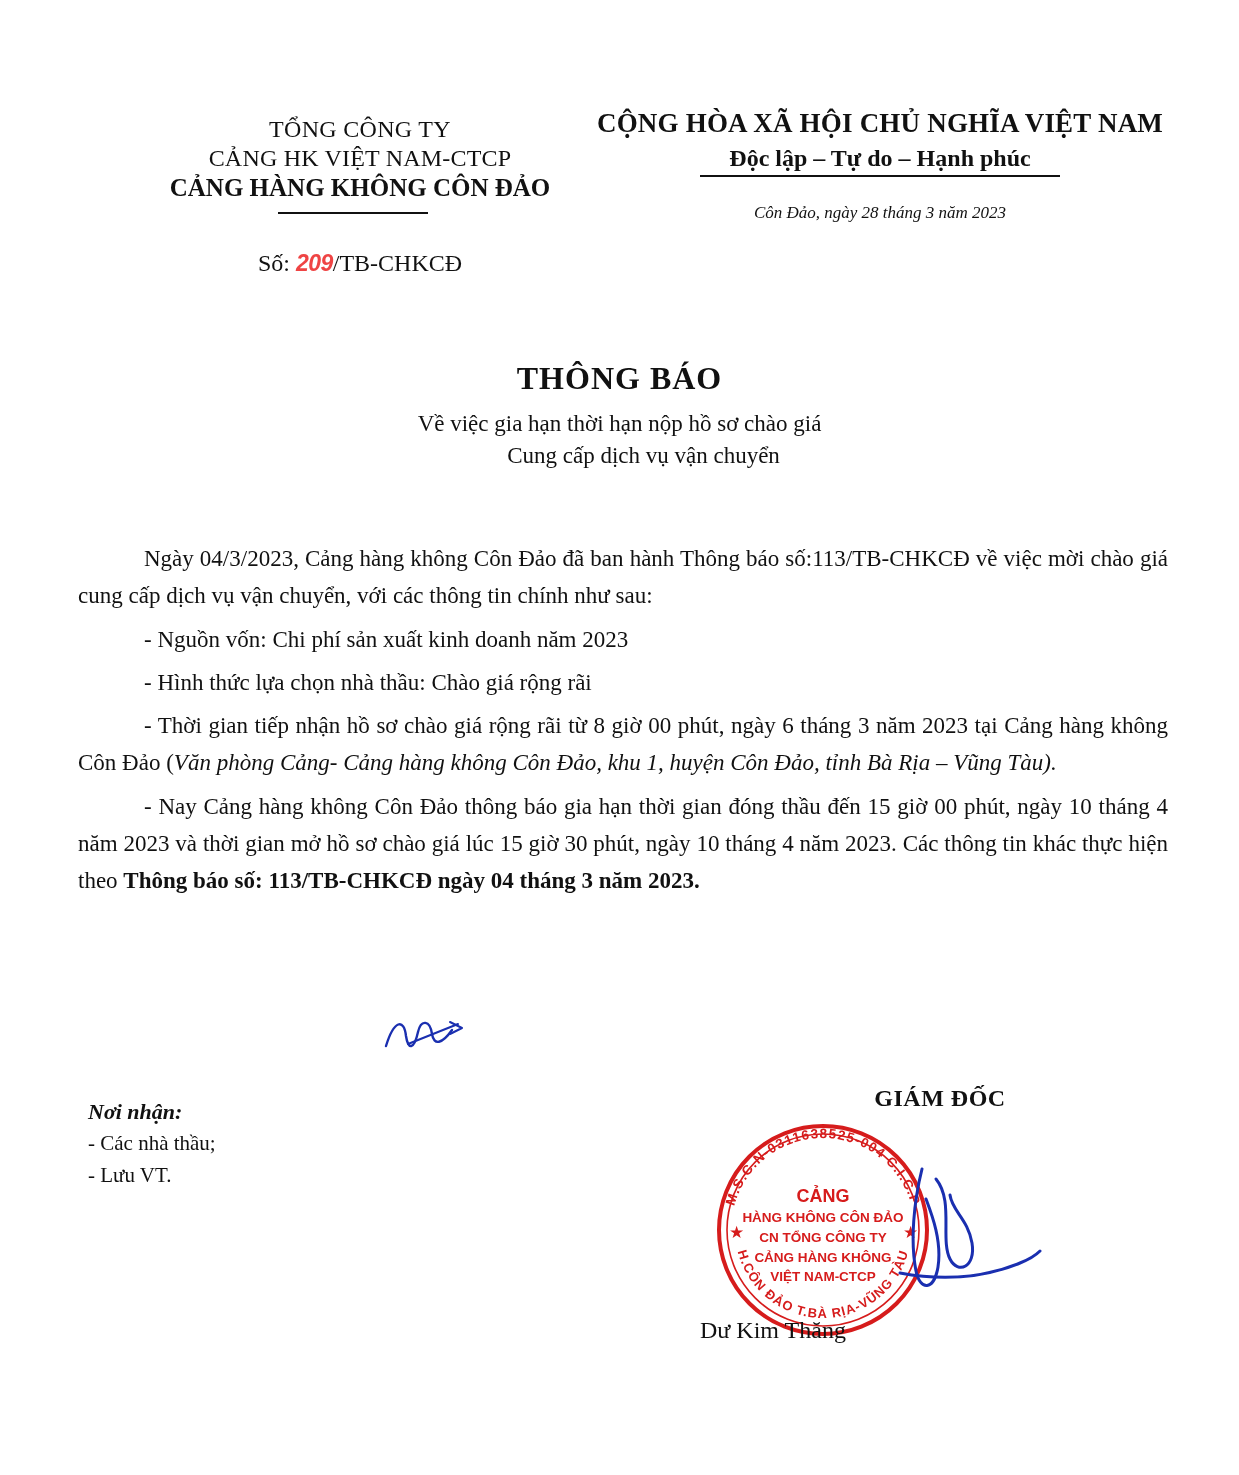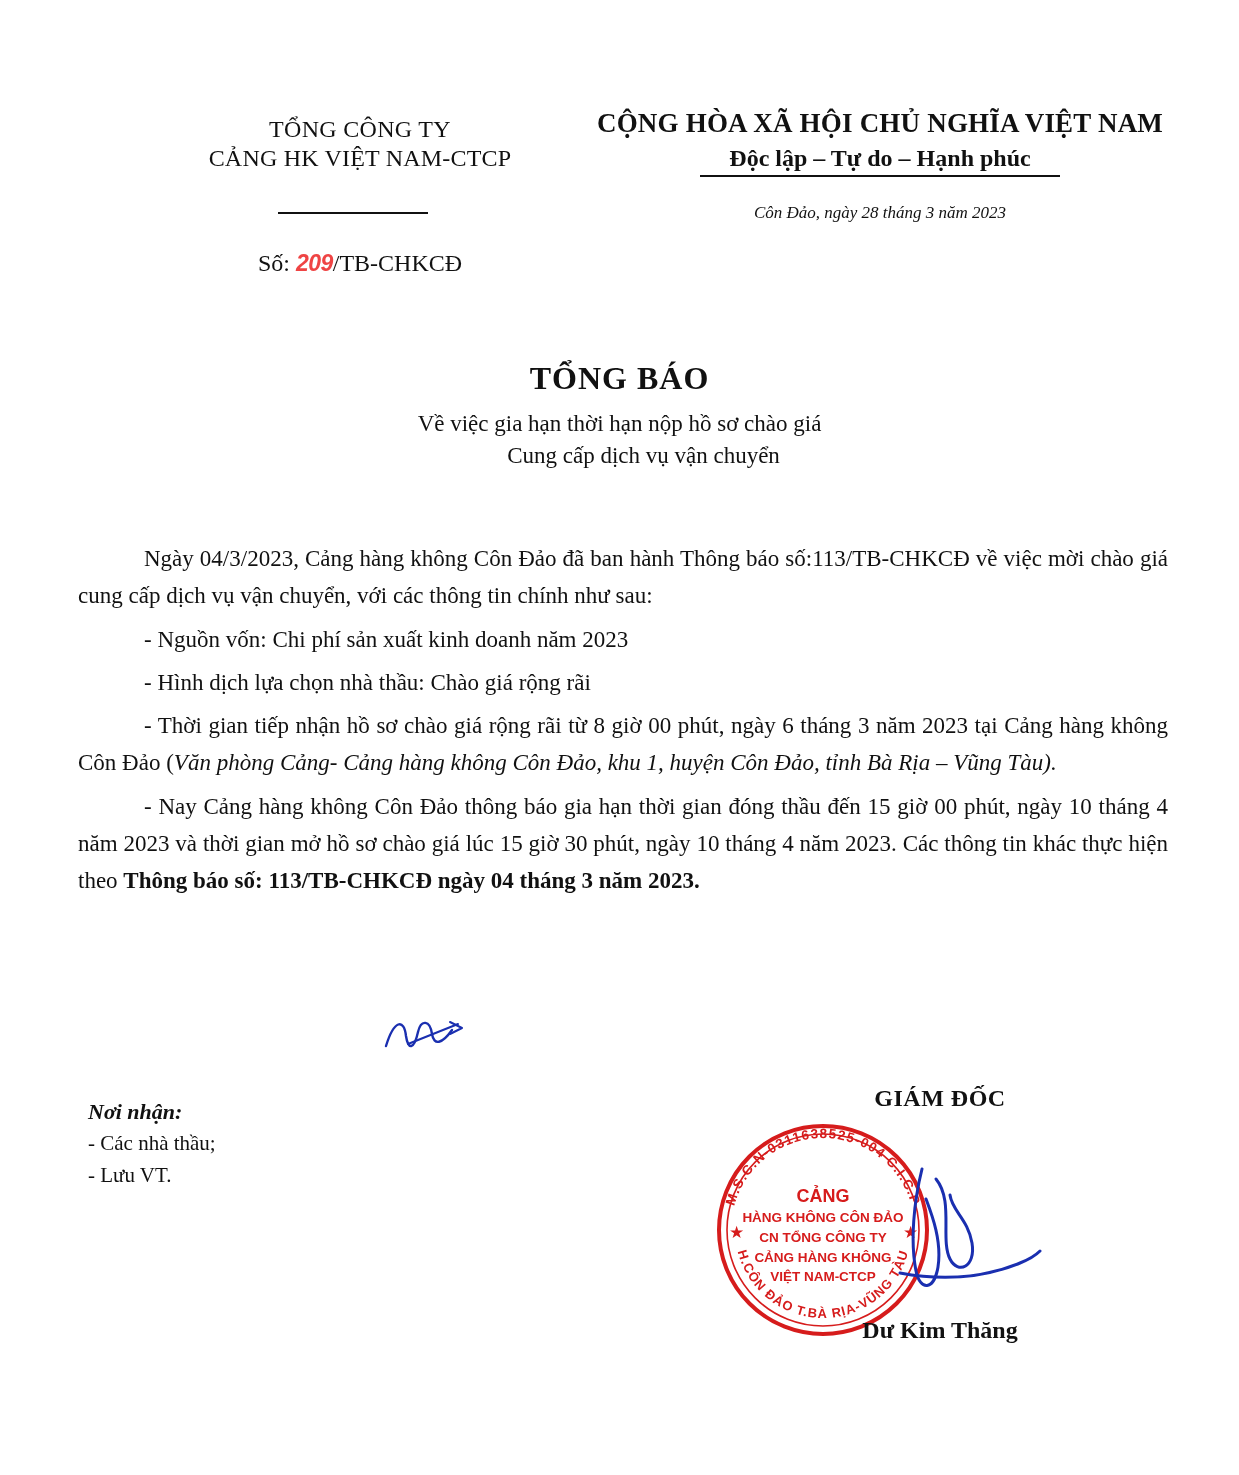--- a/index.html
+++ b/index.html
@@ -186,23 +186,22 @@
   .signer-role {
     font-size: 24px;
     font-weight: bold;
     letter-spacing: 0.5px;
   }
   .signer-name {
     position: absolute;
     left: 700px;
     top: 232px;
     width: 480px;
-    text-align: center;
-    font-size: 24px;
-    font-weight: bold;
+    font-size: 24px;
+    font-weight: normal;
   }
 
   
   .stamp {
     position: absolute;
     left: 713px;
     top: 35px;
     width: 220px;
     height: 220px;
   }
@@ -227,49 +226,50 @@
 </head>
 <body>
 
 <div class="page">
 
   <div class="header">
 
     <div class="org-block">
       <div class="org-line1">TỔNG CÔNG TY</div>
       <div class="org-line2">CẢNG HK VIỆT NAM-CTCP</div>
+      <div class="org-line3">CẢNG HÀNG KHÔNG CÔN ĐẢO</div>
       <div class="org-underline"></div>
     </div>
 
     <div class="so-line">
       <span>Số:</span>
       <span class="so-number">209</span><span>/TB-CHKCĐ</span>
     </div>
 
     <div class="nation-block">
       <div class="nation-line1">CỘNG HÒA XÃ HỘI CHỦ NGHĨA VIỆT NAM</div>
       <div class="nation-line2">Độc lập – Tự do – Hạnh phúc</div>
       <div class="nation-underline"></div>
       <div class="date-line">Côn Đảo, ngày 28 tháng 3 năm 2023</div>
     </div>
   </div>
 
   <div class="title-block">
-    <div class="doc-title">TỔNG BÁO</div>
+    <div class="doc-title">THÔNG BÁO</div>
     <div class="doc-sub1">Về việc gia hạn thời hạn nộp hồ sơ chào giá</div>
     <div class="doc-sub2">Cung cấp dịch vụ vận chuyển</div>
   </div>
 
   <div class="body-block">
 
     <div class="para">Ngày 04/3/2023, Cảng hàng không Côn Đảo đã ban hành Thông báo số:113/TB-CHKCĐ về việc mời chào giá cung cấp dịch vụ vận chuyển, với các thông tin chính như sau:</div>
 
     <div class="bullet">- Nguồn vốn: Chi phí sản xuất kinh doanh năm 2023</div>
 
-    <div class="bullet">- Hình dịch lựa chọn nhà thầu: Chào giá rộng rãi</div>
+    <div class="bullet">- Hình thức lựa chọn nhà thầu: Chào giá rộng rãi</div>
 
     <div class="bullet">
       <span>- Thời gian tiếp nhận hồ sơ  chào giá rộng rãi từ  8 giờ 00 phút, ngày 6 tháng 3 năm 2023 tại Cảng hàng không Côn Đảo (</span><span class="ital">Văn phòng Cảng- Cảng hàng không Côn Đảo, khu 1, huyện Côn Đảo, tỉnh Bà Rịa – Vũng Tàu).</span>
     </div>
 
     <div class="bullet">
       <span>- Nay Cảng hàng không Côn Đảo thông báo gia hạn thời gian đóng thầu đến  15 giờ 00 phút, ngày 10 tháng 4 năm 2023 và thời gian mở hồ sơ chào giá lúc 15 giờ 30 phút, ngày 10 tháng 4 năm 2023. Các thông tin khác thực hiện theo </span><span class="bold">Thông báo số: 113/TB-CHKCĐ ngày 04 tháng 3 năm 2023.</span>
     </div>
 
   </div>

